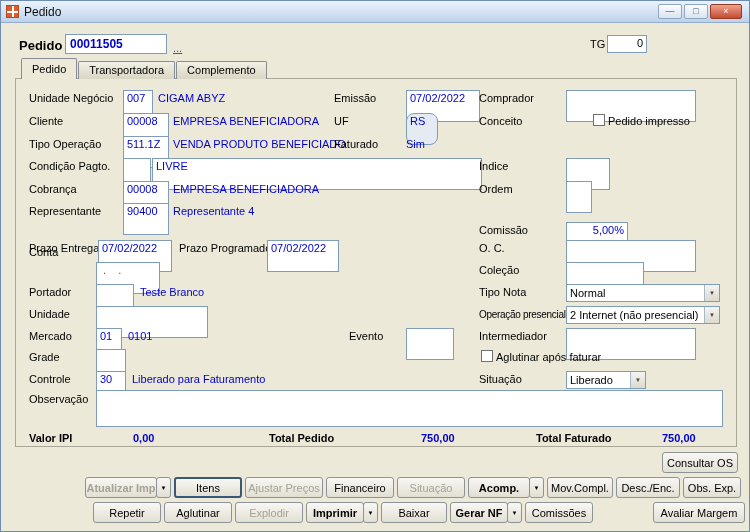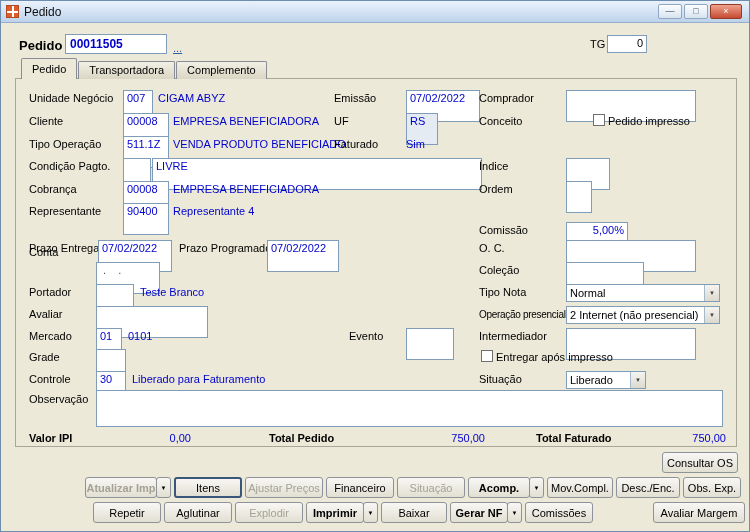--- a/index.html
+++ b/index.html
@@ -33,21 +33,21 @@
   .lbl { position:absolute; white-space:nowrap; }
   .bold { font-weight:bold; }
   .tight { font-size:10px; letter-spacing:-0.3px; }
   .inp {
     position:absolute; height:32px; background:#FFF; border:1px solid #7F9DB9;
     padding:0 3px; line-height:15px; color:#0000CC; white-space:pre; overflow:hidden;
   }
   .inp.black { color:#000; }
   .inp.gray  { color:#555; }
   .inp.right { text-align:right; }
-  .inp.ro    { background:#E4EBF3; }
+  .inp.ro    { background:#E4EBF3;border-radius:8px; }
   .val { position:absolute; color:#0000CC; white-space:nowrap; }
   .chk { position:absolute; width:12px; height:12px; border:1px solid #6F6F6F; background:#fff; }
   .combo {
     position:absolute; height:18px; border:1px solid #7F9DB9; background:#FFF;
     display:flex; align-items:flex-end; padding-left:3px; color:#000;
   }
   .combo-text { flex:1; line-height:16px; white-space:nowrap; overflow:hidden; }
   .combo-arrow {
     width:15px; align-self:stretch; border-left:1px solid #A5B8CC;
     background:linear-gradient(#F5F4F0,#DCD9CD);
@@ -61,21 +61,21 @@
     background:linear-gradient(#F2F0E4,#DAD6C4); cursor:default;
   }
   .tab.active { height:21px; line-height:20px; background:#ECE9D8; position:relative; z-index:4; }
   .tabpanel { position:absolute; left:14px; top:77px; width:722px; height:369px; border:1px solid #A8A696; }
   .hdr-num {
     position:absolute; left:64px; top:33px; width:102px; height:20px;
     background:#fff; border:1px solid #7F9DB9; padding:0 4px; line-height:18px;
     font-weight:bold; font-size:12px; color:#0000CC;
   }
   .lookup { position:absolute; left:172px; top:41px; color:#2D5FA8; text-decoration:underline; cursor:pointer; }
-  .tot { position:absolute; font-weight:normal; color:#0000CC; text-align:right; }
+  .tot { position:absolute; font-weight:bold; color:#0000CC; text-align:left; }
   .btn {
     height:21px; border:1px solid #8E9299; border-radius:3px;
     background:linear-gradient(#F8F7F4,#E2DFD2); color:#000;
     display:flex; align-items:center; justify-content:center;
     white-space:nowrap; padding:0 2px; cursor:default; font-size:11px;
   }
   .btn.disabled { color:#A5A295; }
   .btn.default  { border:2px solid #39577A; }
   .btn.arrow    { width:15px; font-size:6px; padding:0; margin-left:-1px; }
   .btnrow { position:absolute; display:flex; gap:3px; }
@@ -169,42 +169,42 @@
   <div class="inp" style="left:95px;top:283px;width:38px"></div>
   <div class="val" style="left:139px;top:285px">Teste Branco</div>
   <div class="lbl" style="left:478px;top:285px">Tipo Nota</div>
   <div class="combo" style="left:565px;top:283px;width:154px">
     <span class="combo-text">Normal</span>
     <span class="combo-arrow">
         <span>▼</span>
       </span>
   </div>
 
-  <div class="lbl" style="left:28px;top:307px">Avaliar</div>
+  <div class="lbl" style="left:28px;top:307px">Unidade</div>
   <div class="inp" style="left:95px;top:305px;width:112px"></div>
   <div class="lbl tight" style="left:478px;top:308px">Operação presencial</div>
   <div class="combo" style="left:565px;top:305px;width:154px">
     <span class="combo-text">2 Internet (não presencial)</span>
     <span class="combo-arrow">
         <span>▼</span>
       </span>
   </div>
 
   <div class="lbl" style="left:28px;top:329px">Mercado</div>
   <div class="inp" style="left:95px;top:327px;width:26px">01</div>
   <div class="val" style="left:127px;top:329px">0101</div>
   <div class="lbl" style="left:348px;top:329px">Evento</div>
   <div class="inp" style="left:405px;top:327px;width:48px"></div>
   <div class="lbl" style="left:478px;top:329px">Intermediador</div>
   <div class="inp" style="left:565px;top:327px;width:130px"></div>
 
   <div class="lbl" style="left:28px;top:350px">Grade</div>
   <div class="inp" style="left:95px;top:348px;width:30px"></div>
   <span class="chk" style="left:480px;top:349px"></span>
-  <div class="lbl" style="left:495px;top:350px">Entregar após impresso</div>
+  <div class="lbl" style="left:495px;top:350px">Aglutinar após faturar</div>
 
   <div class="lbl" style="left:28px;top:372px">Controle</div>
   <div class="inp" style="left:95px;top:370px;width:30px">30</div>
   <div class="val" style="left:131px;top:372px">Liberado para Faturamento</div>
   <div class="lbl" style="left:478px;top:372px">Situação</div>
   <div class="combo" style="left:565px;top:370px;width:80px">
     <span class="combo-text">Liberado</span>
     <span class="combo-arrow">
         <span>▼</span>
       </span>

